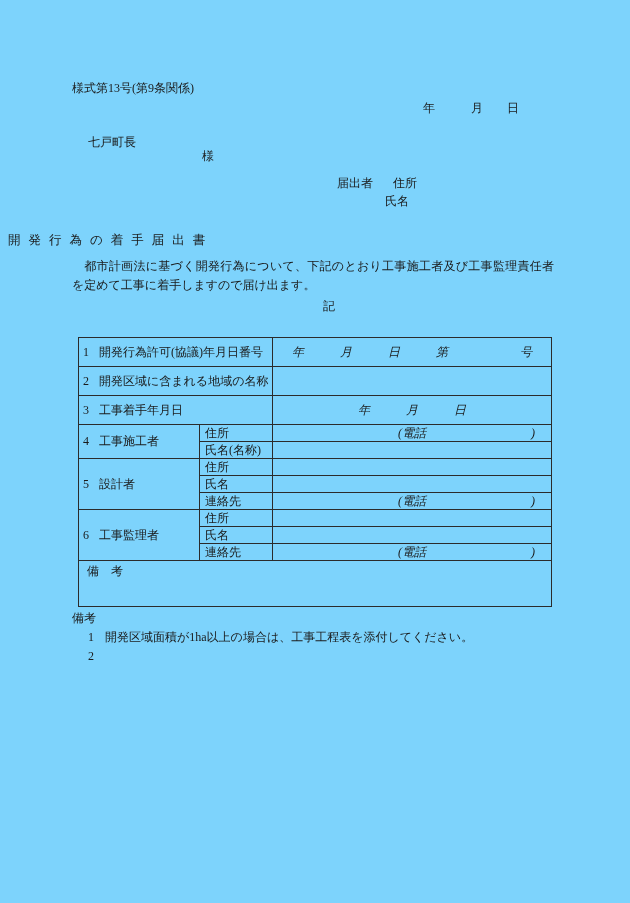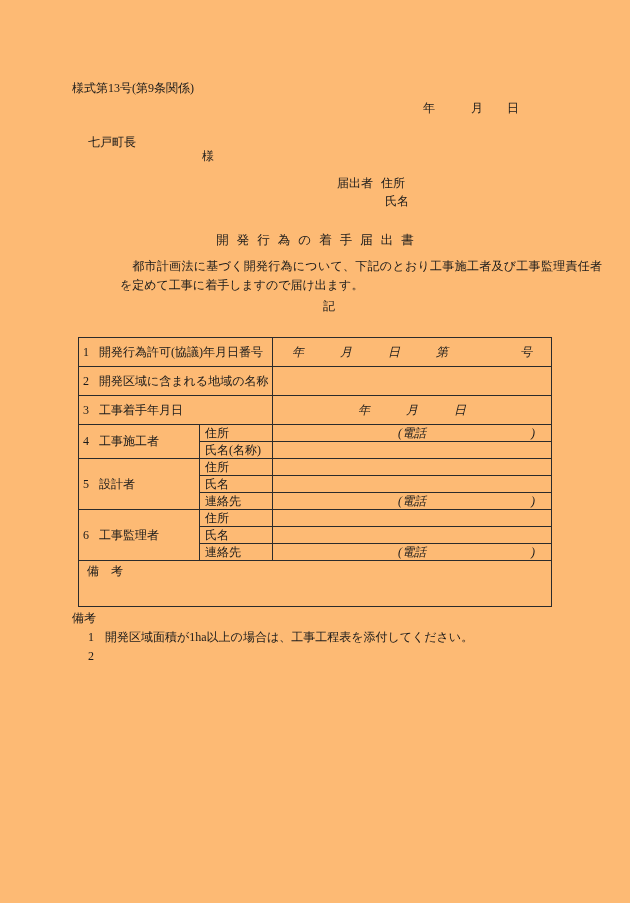--- a/index.html
+++ b/index.html
@@ -5,39 +5,39 @@
   * { margin: 0; padding: 0; box-sizing: border-box; }
   html, body { background: #ffffff; }
   body {
     width: 630px; height: 903px;
     font-family: "Liberation Serif", "DejaVu Serif", serif;
     color: #1a1a1a;
   }
   .sheet {
     position: relative;
     width: 630px; height: 903px;
-    background: #fdba74;
+    background: #7dd3fc;
     font-size: 12px;
     line-height: 1.2;
   }
   .form-number { position: absolute; left: 72px; top: 81px; }
   .date-line { position: absolute; top: 101px; right: 111px; }
   .addressee-line { position: absolute; left: 88px; top: 135px; display: flex; flex-direction: column; }
   .honorific { margin-left: 114px; }
   .declarant { position: absolute; left: 337px; top: 176px; }
-  .decl-line1 { display: flex; gap: 8px; line-height: 14px; font-family: Liberation Serif, serif; }
+  .decl-line1 { display: flex; gap: 20px; line-height: 14px; font-family: Liberation Serif, serif; }
   .decl-line2 { margin-left: 48px; margin-top: 4px; line-height: 14px; }
   .doc-title {
     position: absolute; left: 0; top: 233px; width: 630px;
-    text-align: center; letter-spacing: 8px; text-indent: 8px;
+    letter-spacing: 8px; text-indent: 8px;
     font-size: 12.5px;
   }
   .body-par {
     position: absolute; left: 72px; top: 257px; width: 482px;
-    line-height: 19px; text-align: justify; margin-left: 48px;
+    line-height: 19px; text-align: justify;
   }
   .record-mark {
     position: absolute; left: 0; top: 299px; width: 630px;
     text-align: center; text-indent: 28px;
   }
   table.app-table {
     position: absolute; left: 78px; top: 337px; width: 473px;
     border-collapse: collapse; table-layout: fixed;
     font-size: 12px;
     border: 1.5px solid #2b2b2b;

